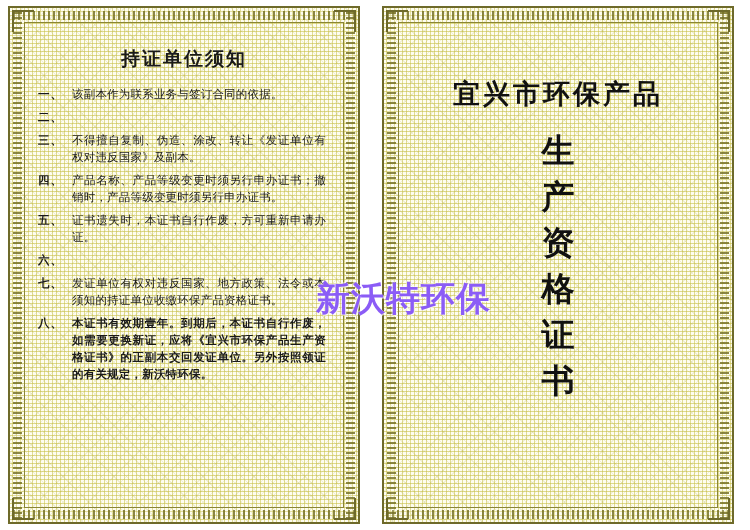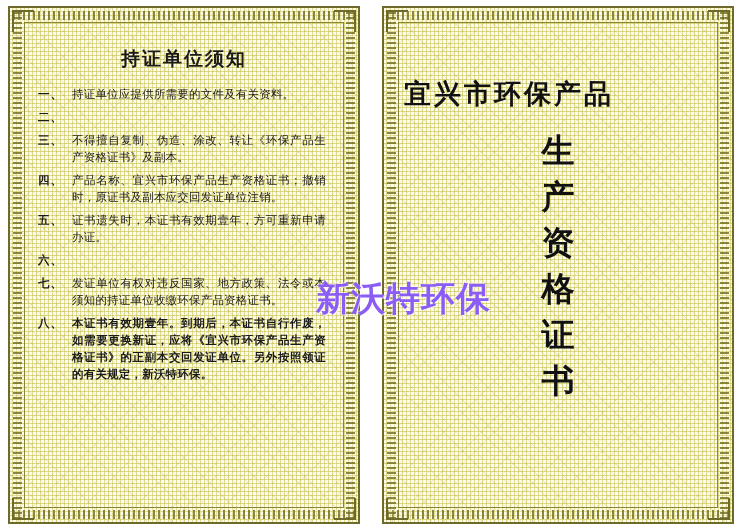--- a/index.html
+++ b/index.html
@@ -159,20 +159,21 @@
   .right-content {
     position: absolute;
     inset: 22px;
     overflow: hidden;
   }
   .issuer {
     position: absolute;
     top: 48px;
     left: 0;
     right: 0;
+    text-align: center;
     font-size: 27px;
     font-weight: bold;
     letter-spacing: 3px;
     color: #111111;
     font-family: "DejaVu Sans", "Liberation Sans", sans-serif;
   }
   .vertical-title {
     position: absolute;
     top: 100px;
     left: 0;
@@ -222,40 +223,40 @@
     <div class="corner tr"></div>
     <div class="corner bl"></div>
     <div class="corner br"></div>
 
     <div class="content">
       <div class="notice-title">持证单位须知</div>
       <div class="notice-list">
 
         <div class="notice-item">
           <div class="notice-num">一、</div>
-          <div class="notice-text">持证单位应提供所需要的文件及有关资料。</div>
+          <div class="notice-text">该副本作为联系业务与签订合同的依据。</div>
         </div>
 
         <div class="notice-item">
           <div class="notice-num">二、</div>
         </div>
 
         <div class="notice-item">
           <div class="notice-num">三、</div>
-          <div class="notice-text">不得擅自复制、伪造、涂改、转让《环保产品生产资格证书》及副本。</div>
+          <div class="notice-text">不得擅自复制、伪造、涂改、转让《发证单位有权对违反国家》及副本。</div>
         </div>
 
         <div class="notice-item">
           <div class="notice-num">四、</div>
-          <div class="notice-text">产品名称、宜兴市环保产品生产资格证书；撤销时，原证书及副本应交回发证单位注销。</div>
+          <div class="notice-text">产品名称、产品等级变更时须另行申办证书；撤销时，产品等级变更时须另行申办证书。</div>
         </div>
 
         <div class="notice-item">
           <div class="notice-num">五、</div>
-          <div class="notice-text">证书遗失时，本证书有效期壹年，方可重新申请办证。</div>
+          <div class="notice-text">证书遗失时，本证书自行作废，方可重新申请办证。</div>
         </div>
 
         <div class="notice-item">
           <div class="notice-num">六、</div>
         </div>
 
         <div class="notice-item">
           <div class="notice-num">七、</div>
           <div class="notice-text">发证单位有权对违反国家、地方政策、法令或本须知的持证单位收缴环保产品资格证书。</div>
         </div>

